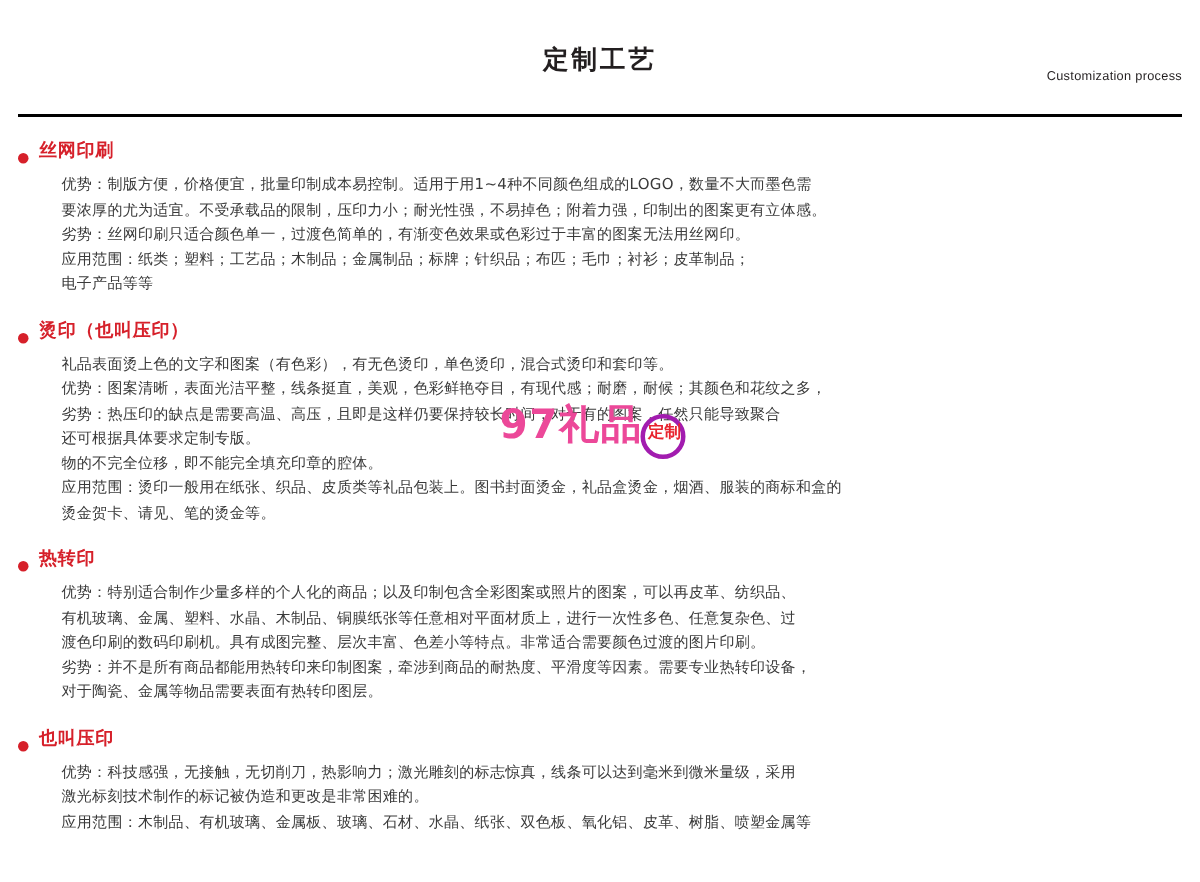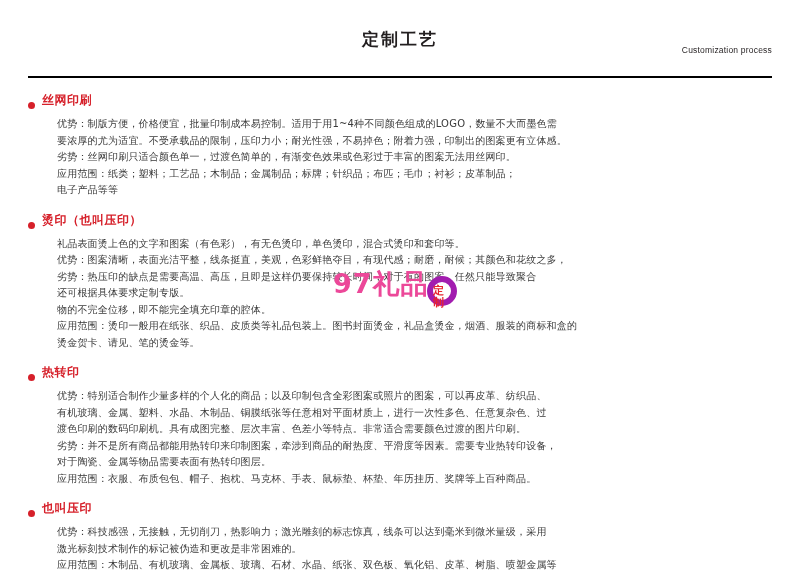--- a/index.html
+++ b/index.html
@@ -13,21 +13,21 @@
     font-family: "DejaVu Sans", "Liberation Sans", sans-serif;
     color: #333333;
     overflow: hidden;
     position: relative;
   }
   .page {
     position: relative;
     width: 800px;
     height: 468px;
     box-sizing: border-box;
-    padding: 0 28px;
+    padding: 0 12px;
   }
   .header {
     position: relative;
     height: 66px;
   }
   .header-title {
     text-align: center;
     font-size: 17px;
     font-weight: bold;
     color: #231f20;
@@ -96,27 +96,27 @@
     font-family: "DejaVu Sans", sans-serif;
     letter-spacing: 1px;
     line-height: 28px;
   }
   .wm-stamp {
     position: absolute;
     left: 94px;
     top: 6px;
     width: 30px;
     height: 30px;
-    border: 6px solid #a21caf;
+    border: 3px solid #a21caf;
     border-radius: 50%;
     color: #e8242e;
     font-size: 11px;
     font-weight: bold;
     line-height: 12px;
-    text-align: left;
+    text-align: right;
     padding-top: 3px;
     box-sizing: border-box;
   }
 </style>
 </head>
 <body>
 
 <div class="page">
 
   <div class="header">
@@ -160,21 +160,20 @@
     <div class="sec-head">
       <span class="bullet"></span>
       <span class="sec-title">热转印</span>
     </div>
     <div class="body-block">
       <div class="line">优势：特别适合制作少量多样的个人化的商品；以及印制包含全彩图案或照片的图案，可以再皮革、纺织品、</div>
       <div class="line">有机玻璃、金属、塑料、水晶、木制品、铜膜纸张等任意相对平面材质上，进行一次性多色、任意复杂色、过</div>
       <div class="line">渡色印刷的数码印刷机。具有成图完整、层次丰富、色差小等特点。非常适合需要颜色过渡的图片印刷。</div>
       <div class="line">劣势：并不是所有商品都能用热转印来印制图案，牵涉到商品的耐热度、平滑度等因素。需要专业热转印设备，</div>
       <div class="line">对于陶瓷、金属等物品需要表面有热转印图层。</div>
-      <div class="line">应用范围：衣服、布质包包、帽子、抱枕、马克杯、手表、鼠标垫、杯垫、年历挂历、奖牌等上百种商品。</div>
     </div>
   </div>
 
   <div class="section">
     <div class="sec-head">
       <span class="bullet"></span>
       <span class="sec-title">也叫压印</span>
     </div>
     <div class="body-block">
       <div class="line">优势：科技感强，无接触，无切削刀，热影响力；激光雕刻的标志惊真，线条可以达到毫米到微米量级，采用</div>

